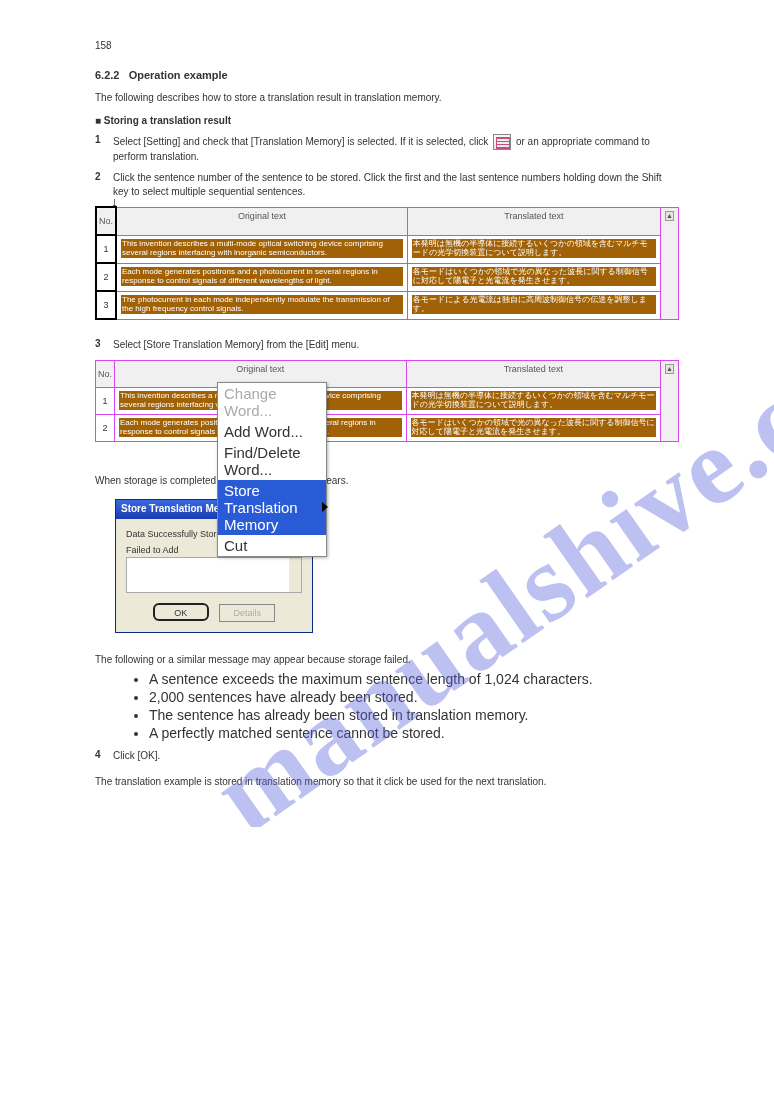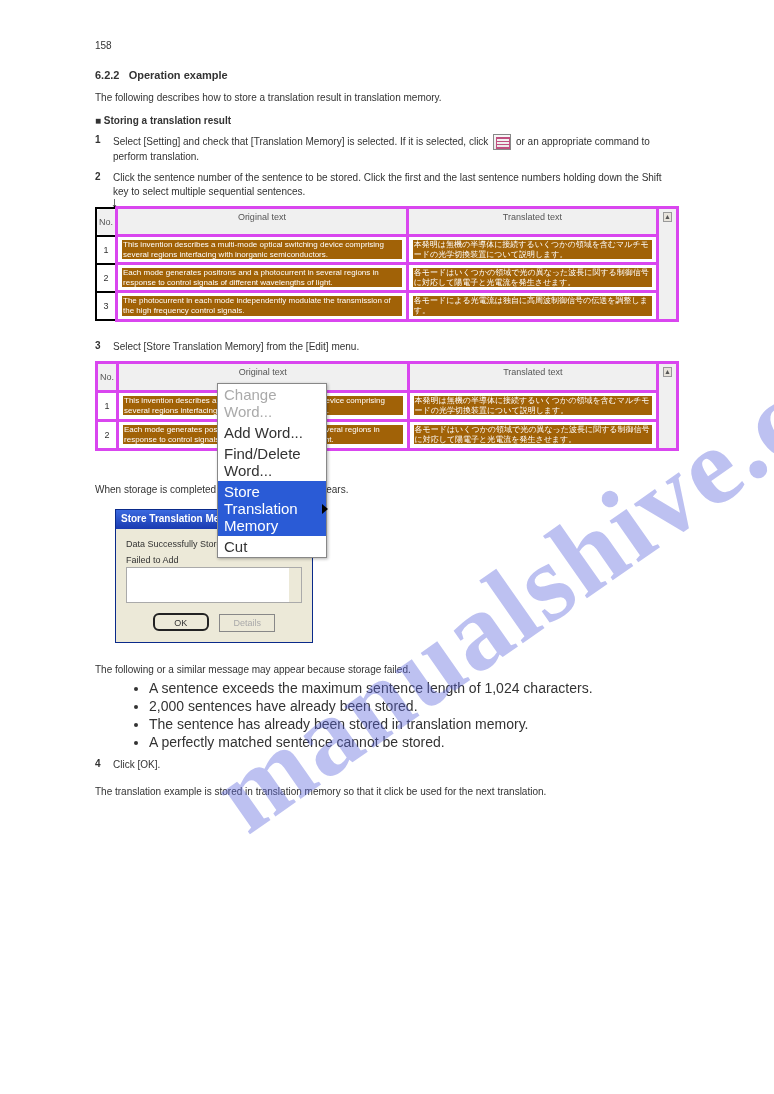--- a/index.html
+++ b/index.html
@@ -83,21 +83,21 @@
     top: -12px;
     font-size: 14px;
     color: #000;
   }
   .tbl {
     border-collapse: collapse;
     width: 100%;
     font-size: 9px;
   }
   .tbl th, .tbl td {
-    border: 3px solid #d946ef;
+    border: 1px solid #d946ef;
     padding: 3px 4px;
     vertical-align: top;
   }
   .tbl th {
     background: #f0f0f0;
     font-weight: normal;
     text-align: center;
     font-size: 9px;
     color: #555;
   }

